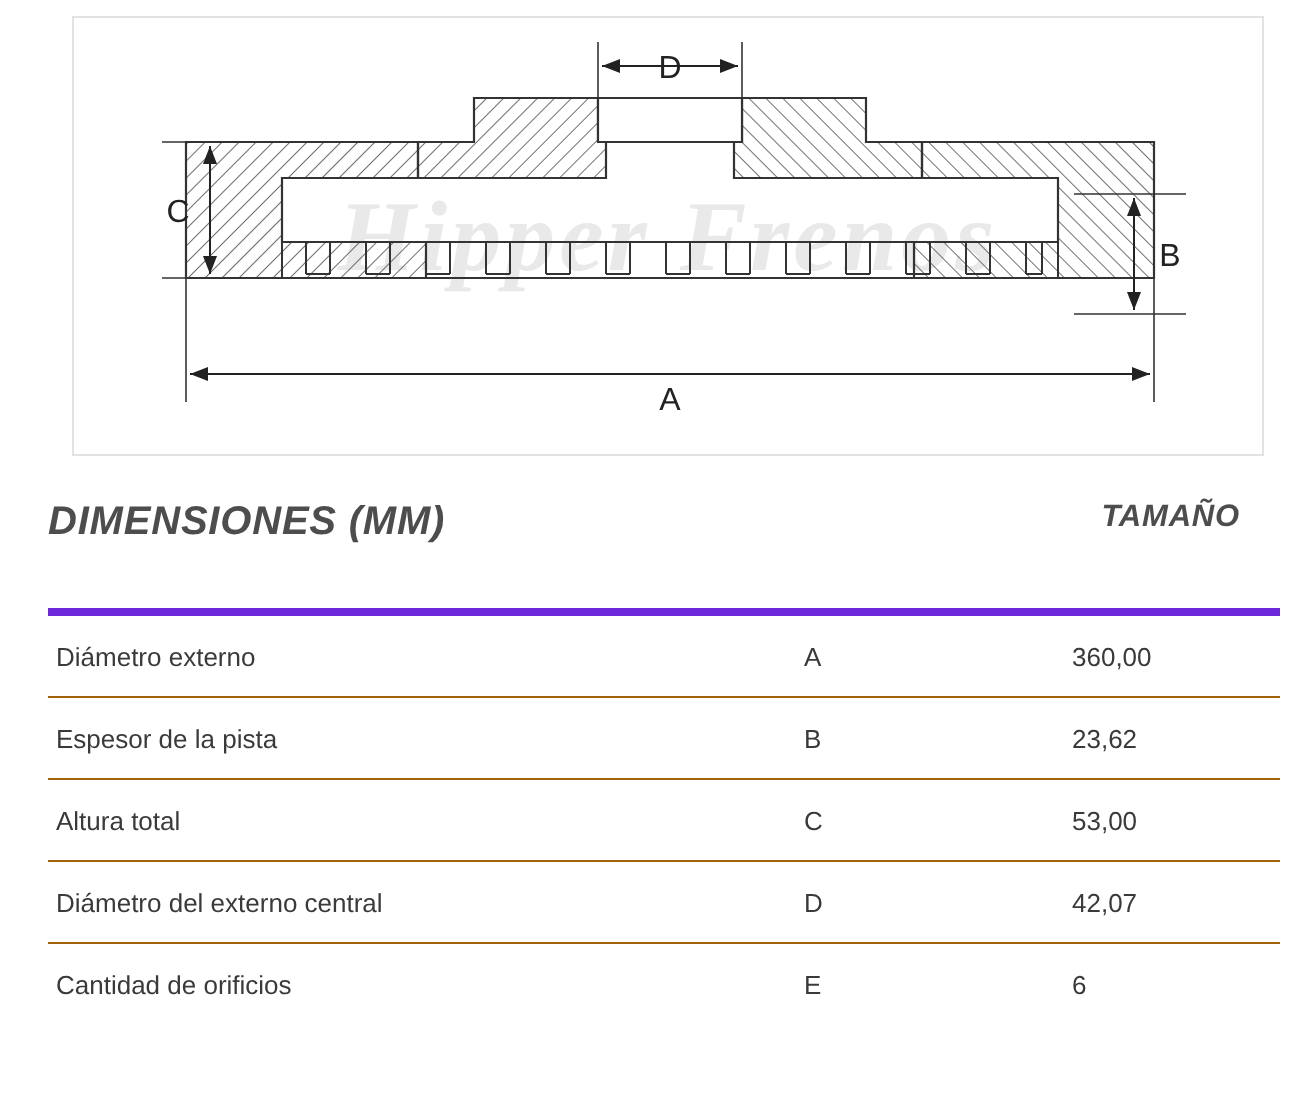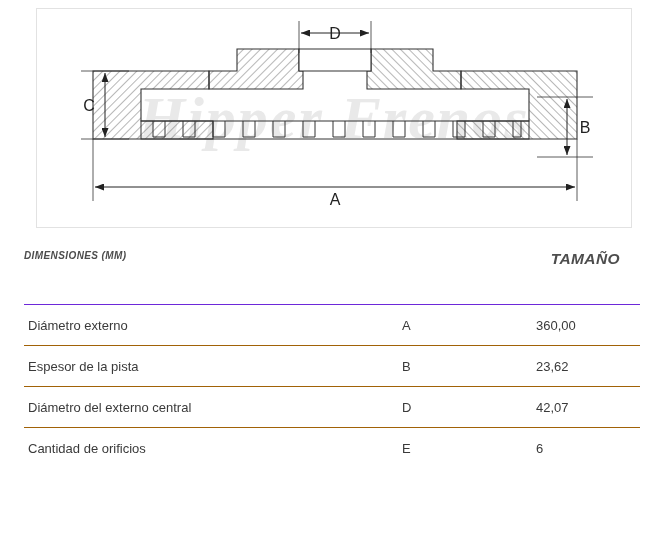--- a/index.html
+++ b/index.html
@@ -30,21 +30,21 @@
     border: 1px solid #e2e2e2;
     overflow: hidden;
   }
 
   .watermark {
     position: absolute;
     left: 50%;
     top: 50%;
     transform: translate(-50%, -50%);
     font-family: "Liberation Serif", serif;
-    font-size: 60px;
+    font-size: 50px;
     font-style: italic;
     font-weight: bold;
     color: #e9e9e9;
     letter-spacing: 2px;
     white-space: nowrap;
     user-select: none;
   }
 
   .drawing-svg {
     position: absolute;
@@ -55,21 +55,21 @@
   
   .table-head {
     position: relative;
     margin: 22px 18px 0 24px;
     height: 34px;
   }
   .table-head .h-dim {
     position: absolute;
     left: 0;
     top: 0;
-    font-size: 10px;
+    font-size: 20px;
     font-style: italic;
     font-weight: bold;
     color: #4d4d4d;
     letter-spacing: 0.4px;
   }
   .table-head .h-size {
     position: absolute;
     right: 12px;
     top: 0;
     font-size: 15.5px;
@@ -84,21 +84,21 @@
   .spec-table {
     margin: 20px 18px 0 24px;
     border-collapse: collapse;
     width: 608px;
     table-layout: fixed;
   }
   .spec-table tr {
     border-top: 1px solid #a16207;
   }
   .spec-table tr:first-child {
-    border-top: 1px solid #6d28d9;
+    border-top: 4px solid #6d28d9;
   }
   .spec-table td {
     padding: 12px 0 12px 4px;
     font-size: 13px;
     color: #3a3a3a;
     vertical-align: middle;
     height: 16px;
   }
   .spec-table td.col-name { width: 370px; }
   .spec-table td.col-code { width: 130px; }
@@ -214,20 +214,25 @@
         <td class="col-name">Diámetro externo</td>
         <td class="col-code">A</td>
         <td class="col-val">360,00</td>
       </tr>
       <tr>
         <td class="col-name">Espesor de la pista</td>
         <td class="col-code">B</td>
         <td class="col-val">23,62</td>
       </tr>
       <tr>
+        <td class="col-name">Altura total</td>
+        <td class="col-code">C</td>
+        <td class="col-val">53,00</td>
+      </tr>
+      <tr>
         <td class="col-name">Diámetro del externo central</td>
         <td class="col-code">D</td>
         <td class="col-val">42,07</td>
       </tr>
       <tr>
         <td class="col-name">Cantidad de orificios</td>
         <td class="col-code">E</td>
         <td class="col-val">6</td>
       </tr>
     </tbody>

